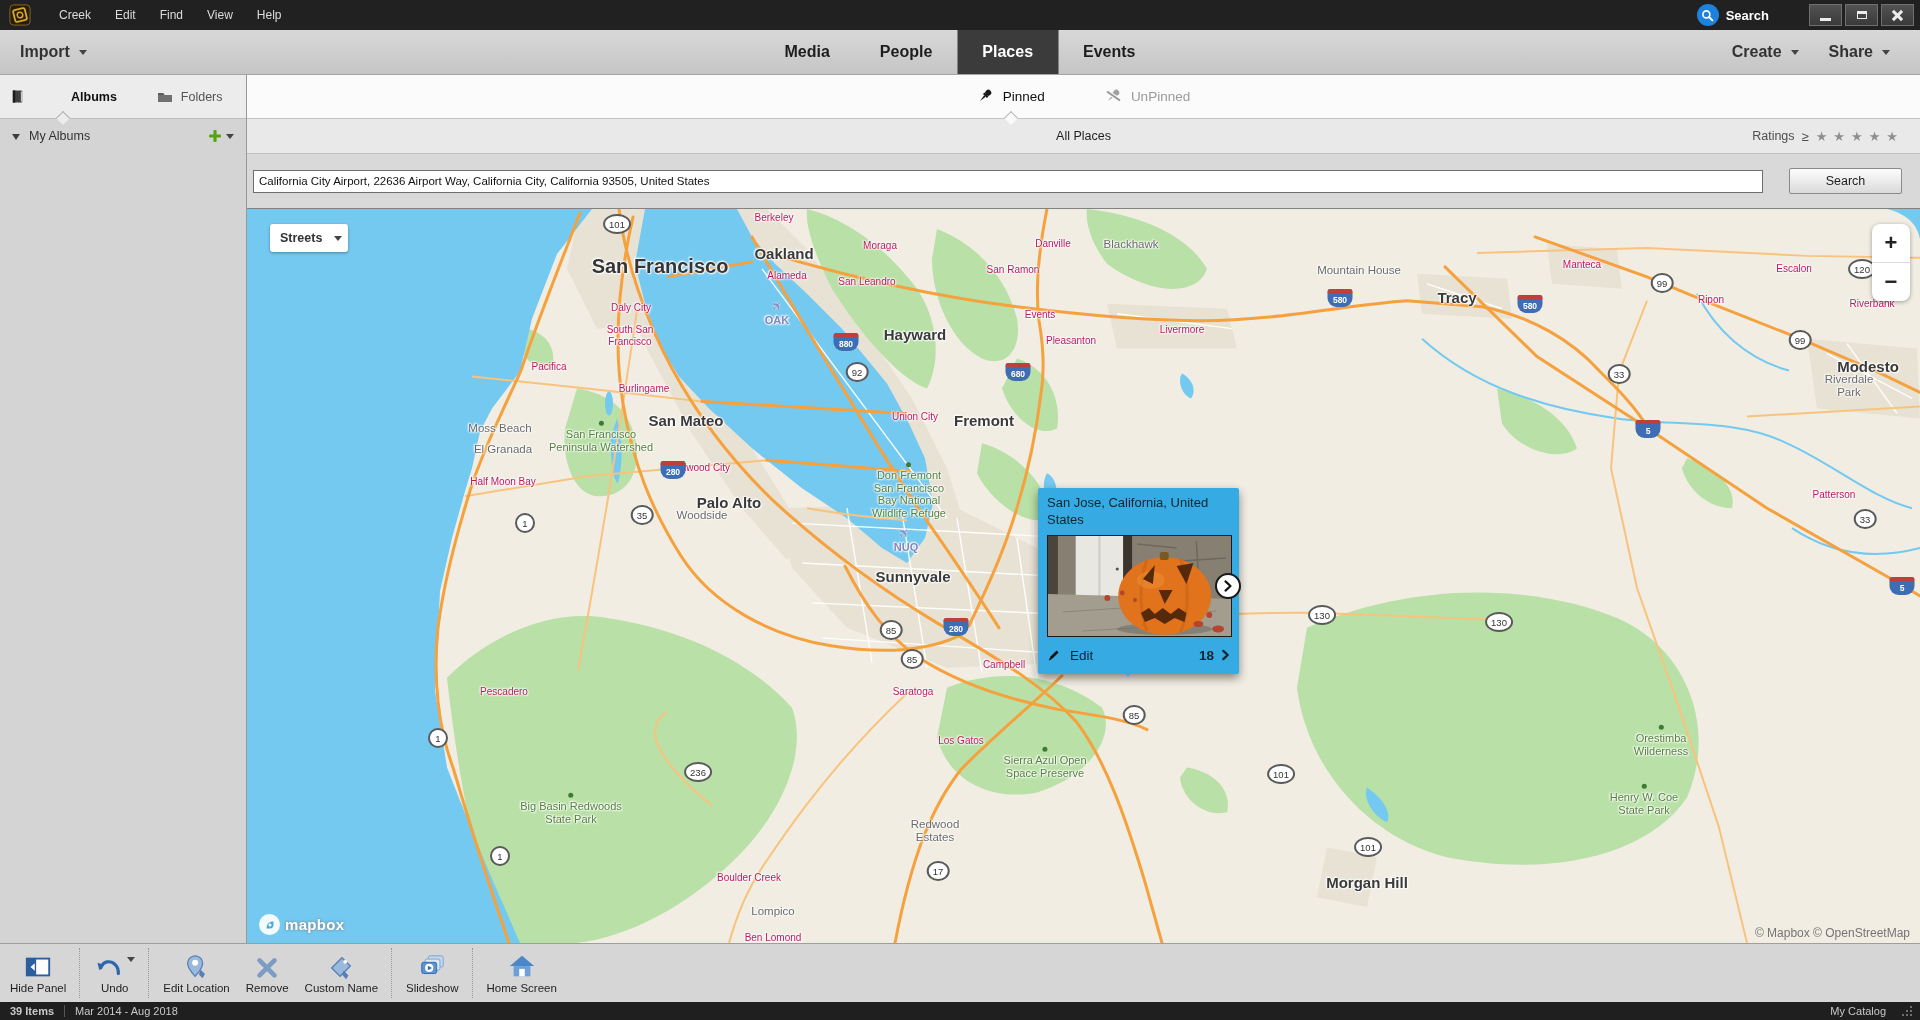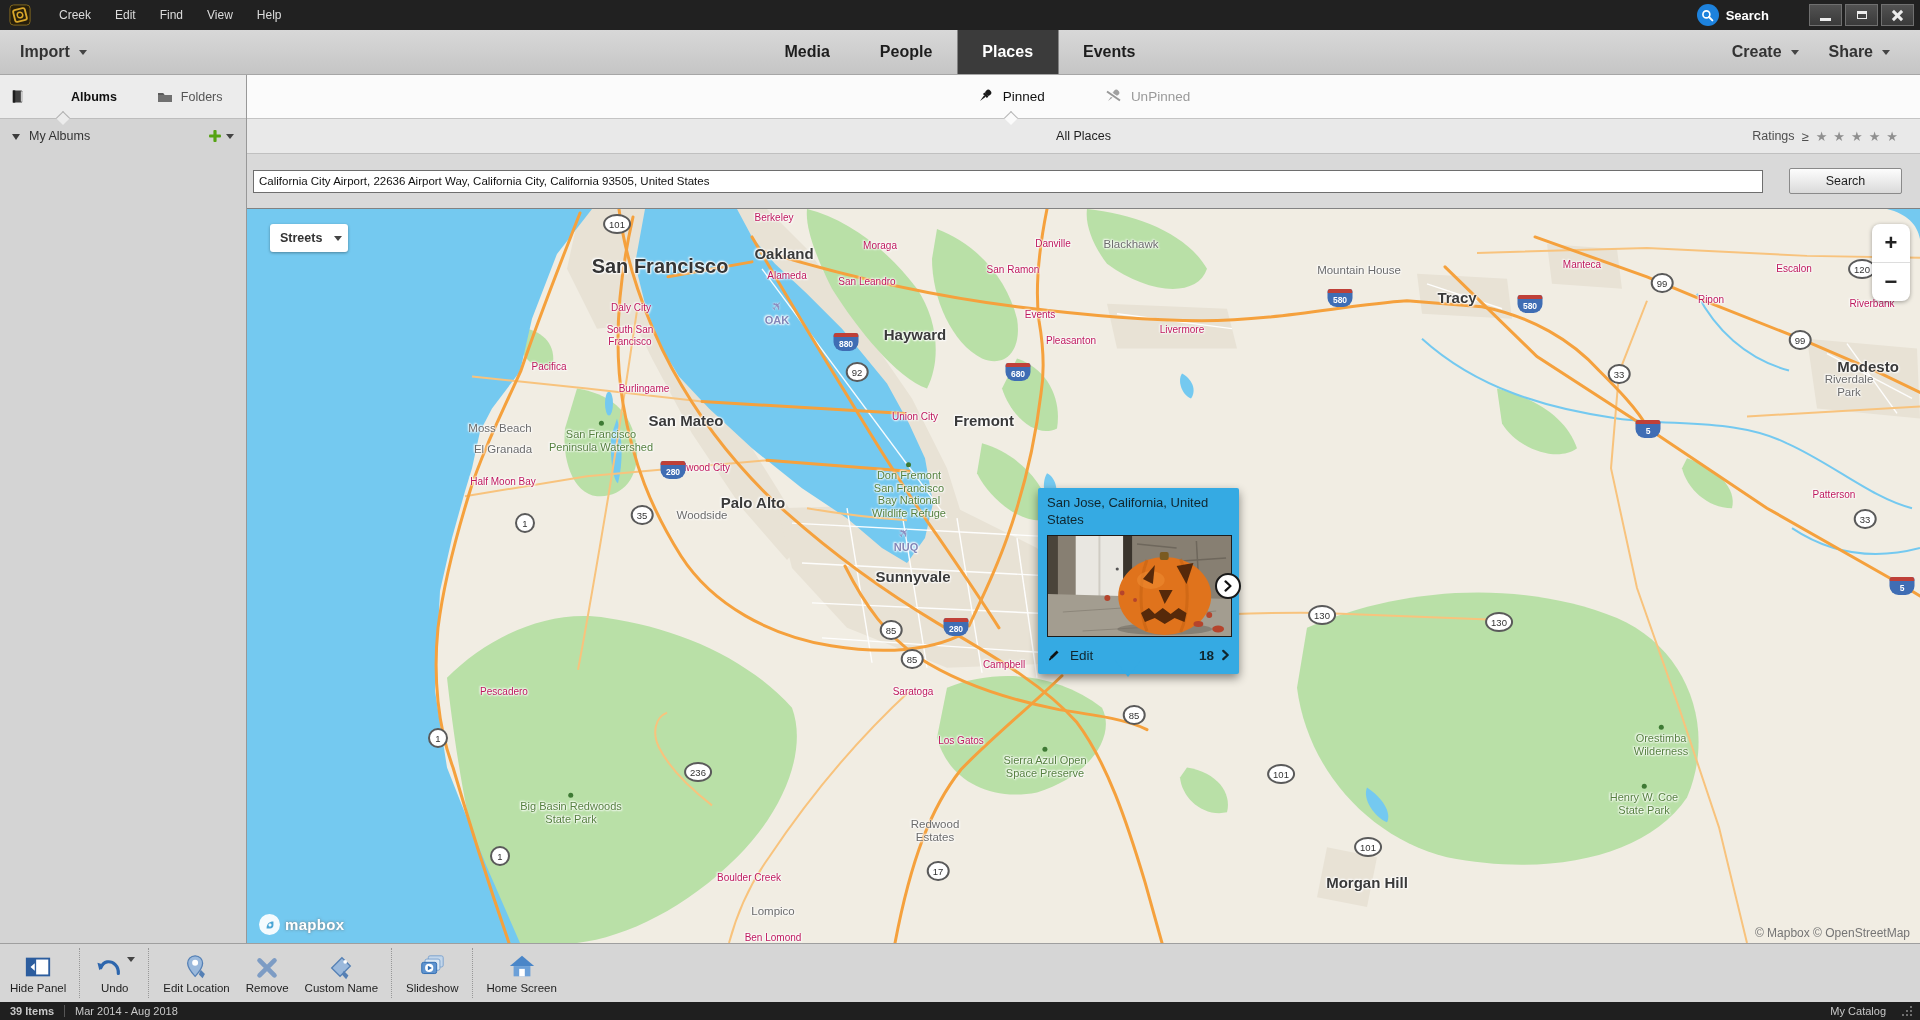--- a/index.html
+++ b/index.html
@@ -390,21 +390,21 @@
             <span class="ml city-sm" style="left: 397px; top: 180px;">Burlingame</span>
             <span class="ml city-md" style="left: 439px; top: 212px;">San Mateo</span>
             <span class="ml city-sm" style="left: 668px; top: 208px;">Union City</span>
             <span class="ml city-md" style="left: 737px; top: 212px;">Fremont</span>
             <span class="ml town" style="left: 253px; top: 220px;">Moss Beach</span>
             <span class="ml park" style="left: 354px; top: 228px;">San Francisco
 Peninsula Watershed</span>
             <span class="ml town" style="left: 256px; top: 241px;">El Granada</span>
             <span class="ml city-sm" style="left: 452px; top: 259px;">Redwood City</span>
             <span class="ml city-sm" style="left: 256px; top: 273px;">Half Moon Bay</span>
-            <span class="ml city-md" style="left: 506px; top: 294px;">Palo Alto</span>
+            <span class="ml city-md" style="left: 482px; top: 294px;">Palo Alto</span>
             <span class="ml town" style="left: 455px; top: 307px;">Woodside</span>
             <span class="ml park" style="left: 662px; top: 282px;">Don Fremont
 San Francisco
 Bay National
 Wildlife Refuge</span>
             <span class="ml town" style="left: 1112px; top: 62px;">Mountain House</span>
             <span class="ml city-md" style="left: 1210px; top: 89px;">Tracy</span>
             <span class="ml city-sm" style="left: 1335px; top: 56px;">Manteca</span>
             <span class="ml city-sm" style="left: 1547px; top: 60px;">Escalon</span>
             <span class="ml city-sm" style="left: 1464px; top: 91px;">Ripon</span>

